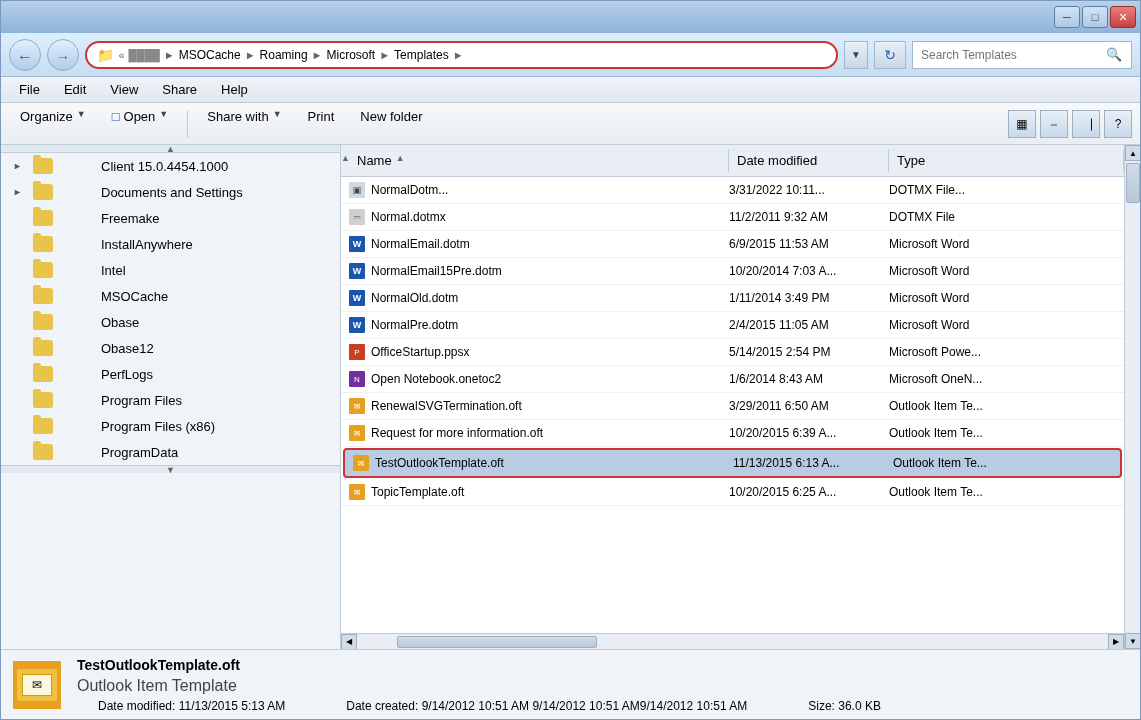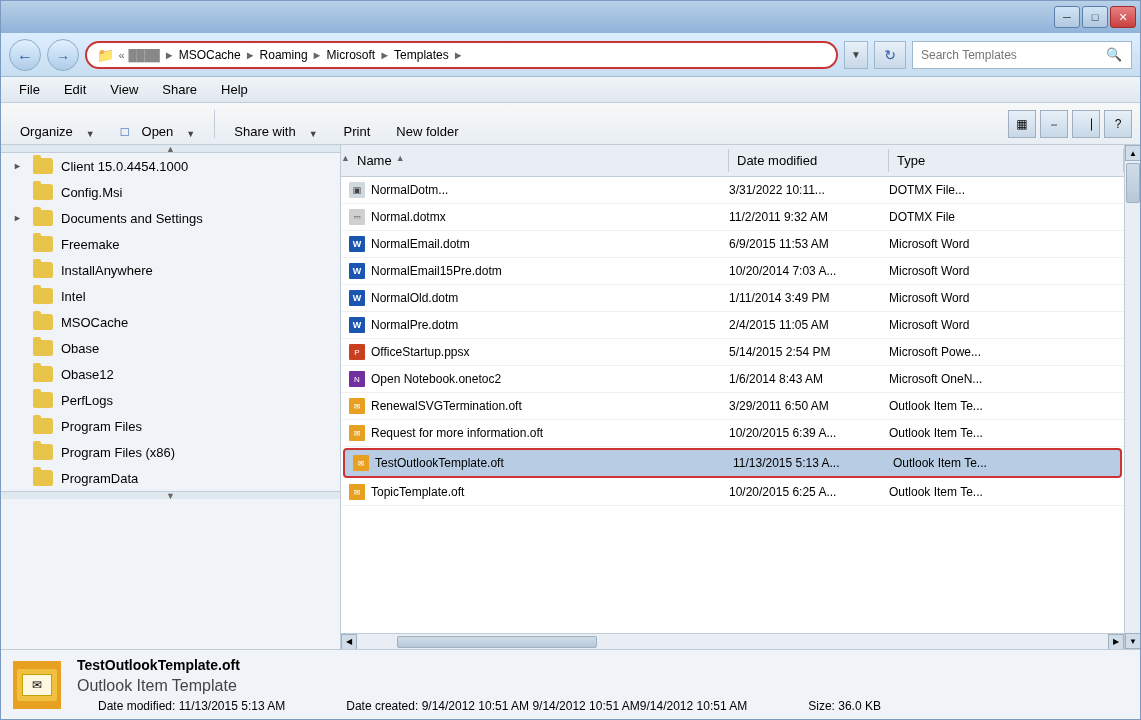--- a/index.html
+++ b/index.html
@@ -177,22 +177,22 @@
       gap: 4px;
       flex-shrink: 0;
       border-bottom: 1px solid #c0ccd8;
     }
     .toolbar-btn {
       height: 32px;
       padding: 0 10px;
       border: 1px solid transparent;
       background: transparent;
       display: flex;
-      align-items: flex-end;
-      gap: 13px;
+      align-items: flex-start;
+      gap: 4px;
       cursor: pointer;
       font-size: 13px;
       border-radius: 3px;
     }
     .toolbar-btn .btn-arrow {
       font-size: 9px;
       color: #444;
     }
     .toolbar-divider {
       width: 1px;
@@ -261,20 +261,21 @@
     }
     .expand-arrow {
       font-size: 9px;
       color: #555;
       width: 12px;
       flex-shrink: 0;
     }
     .item-text {
       font-size: 13px;
       color: #000;
+      margin-left: 40px;
     }
 
     
     .file-list {
       flex: 1;
       overflow: hidden;
       display: flex;
       flex-direction: column;
     }
     .file-list-header {
@@ -581,25 +582,20 @@
       <div style="height:8px; background:#e0e8f0; border-bottom:1px solid #c0ccd8; display:flex; align-items:center; justify-content:center;">
         <span style="font-size:9px; color:#666;">▲</span>
       </div>
 
       <div class="sidebar-item">
         <span class="expand-arrow">►</span>
         <div class="folder-icon"></div>
         <span class="item-text">Client 15.0.4454.1000</span>
       </div>
       <div class="sidebar-item">
-        <span class="expand-arrow"></span>
-        <div class="folder-icon"></div>
-        <span class="item-text">Config.Msi</span>
-      </div>
-      <div class="sidebar-item">
         <span class="expand-arrow">►</span>
         <div class="folder-icon"></div>
         <span class="item-text">Documents and Settings</span>
       </div>
       <div class="sidebar-item">
         <span class="expand-arrow"></span>
         <div class="folder-icon"></div>
         <span class="item-text">Freemake</span>
       </div>
       <div class="sidebar-item">
@@ -763,21 +759,21 @@
             </div>
             <div class="file-cell date">10/20/2015 6:39 A...</div>
             <div class="file-cell type">Outlook Item Te...</div>
           </div>
 
           <div class="file-row selected" style="background:#b8cce4; border:2px solid #cc3333; border-radius:4px; margin:1px 2px;">
             <div class="file-cell name">
               <div class="file-icon icon-oft">✉</div>
               <span>TestOutlookTemplate.oft</span>
             </div>
-            <div class="file-cell date">11/13/2015 5:13 A...</div>
+            <div class="file-cell date">11/13/2015 6:13 A...</div>
             <div class="file-cell type">Outlook Item Te...</div>
           </div>
 
           <div class="file-row">
             <div class="file-cell name">
               <div class="file-icon icon-oft">✉</div>
               <span>TopicTemplate.oft</span>
             </div>
             <div class="file-cell date">10/20/2015 6:25 A...</div>
             <div class="file-cell type">Outlook Item Te...</div>

